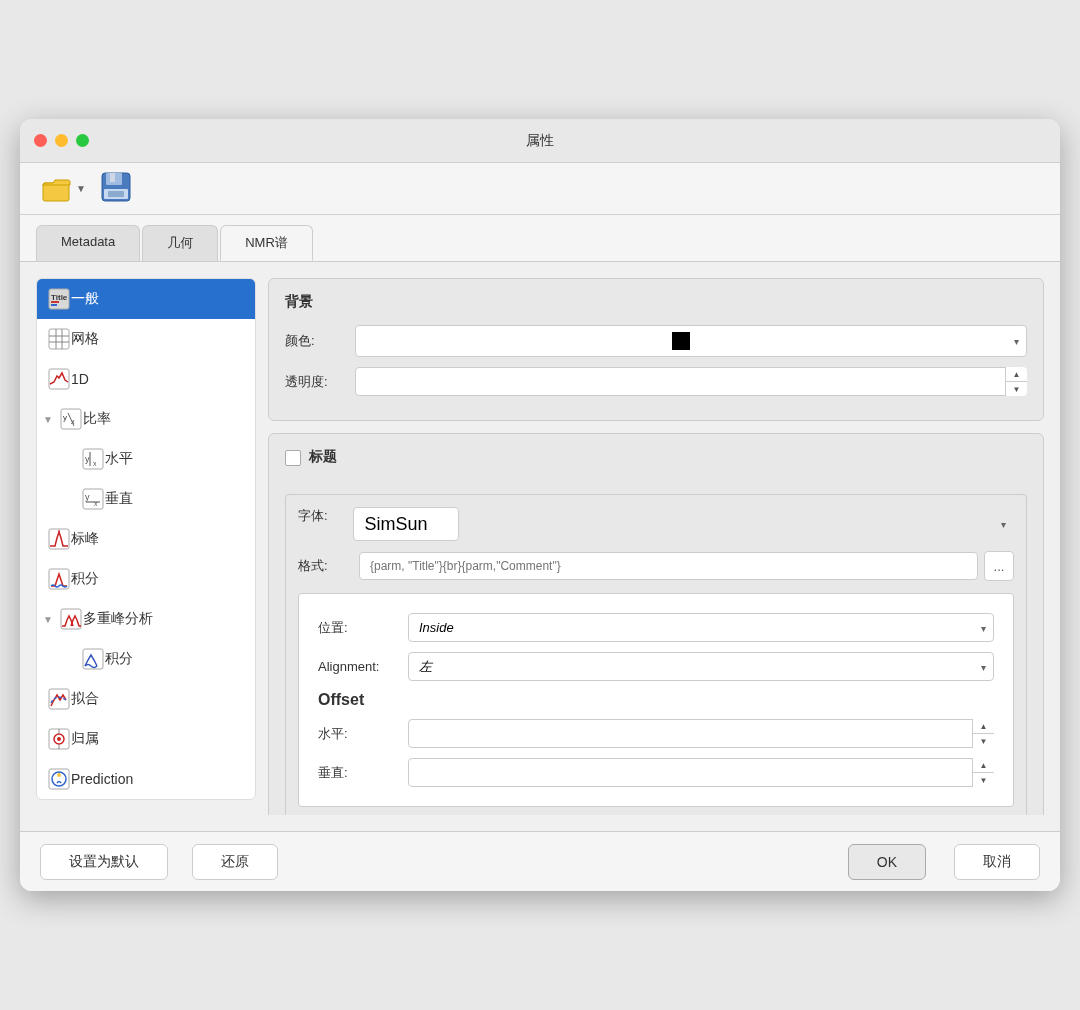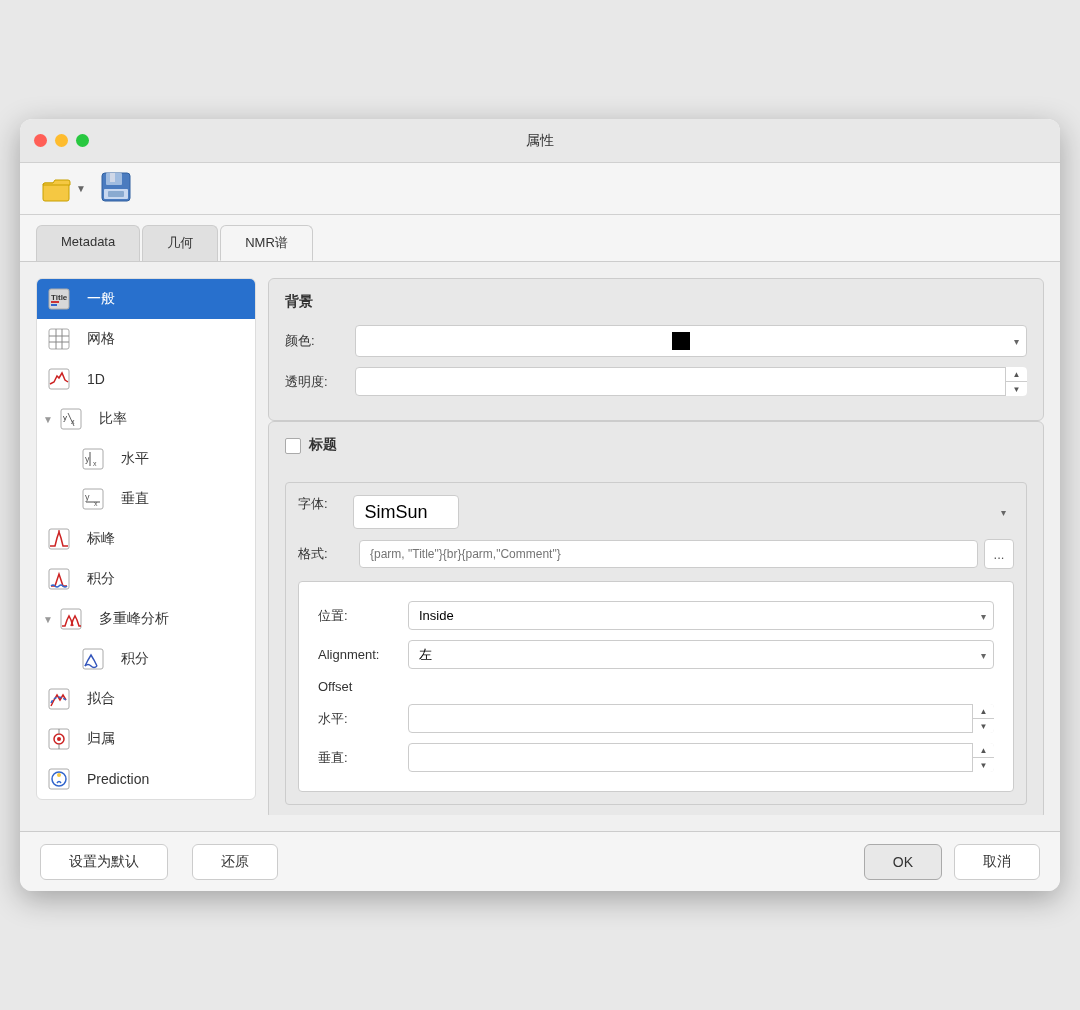--- a/index.html
+++ b/index.html
@@ -130,21 +130,21 @@
       background: white;
       border: 1px solid #ddd;
       border-radius: 6px;
       overflow: hidden;
       flex-shrink: 0;
       align-self: flex-start;
     }
     .sidebar-item {
       display: flex;
       align-items: center;
-      gap: 16px;
+      gap: 0;
       padding: 8px 10px;
       cursor: pointer;
       font-size: 14px;
       color: #333;
       position: relative;
     }
     .sidebar-item.active { background: #2870cd; color: white; }
     .sidebar-item.sub2 { padding-left: 44px; }
     .expand-arrow {
       font-size: 10px;
@@ -160,20 +160,21 @@
       display: flex;
       align-items: center;
       justify-content: center;
     }
 
     
     .right-panel {
       flex: 1;
       display: flex;
       flex-direction: column;
+      gap: 12px;
       overflow-y: auto;
     }
 
     .section-box {
       background: #e8e8e8;
       border: 1px solid #ccc;
       border-radius: 6px;
       padding: 14px 16px;
     }
 
@@ -208,20 +209,21 @@
     }
     .form-select {
       width: 100%;
       padding: 6px 30px 6px 10px;
       background: white;
       border: 1px solid #ccc;
       border-radius: 4px;
       font-size: 13px;
       appearance: none;
       cursor: pointer;
+      font-style: italic;
     }
     .select-arrow {
       position: absolute;
       right: 8px;
       top: 50%;
       transform: translateY(-50%);
       font-size: 10px;
       color: #666;
       pointer-events: none;
     }
@@ -369,38 +371,38 @@
     }
 
     
     .inner-box {
       background: white;
       border: 1px solid #ccc;
       border-radius: 4px;
       padding: 19px;
     }
     .offset-header {
-      font-size: 13px;
+      font-size: 16px;
       color: #333;
       margin-bottom: 10px;
-      font-weight: 400;
+      font-weight: 700;
     }
 
     
     .bottom-bar {
       background: #f5f5f5;
       height: 60px;
       border-top: 1px solid #ccc;
       display: flex;
       align-items: center;
       padding: 0 20px;
       flex-shrink: 0;
     }
     .bottom-left { display: flex; gap: 24px; }
-    .bottom-right { margin-left: auto; display: flex; gap: 12px; }
+    .bottom-right { margin-left: auto; display: flex; gap: 28px; }
 
     .btn {
       padding: 8px 28px;
       font-size: 14px;
       border: 1px solid #ccc;
       border-radius: 6px;
       background: white;
       cursor: pointer;
       color: #333;
     }

